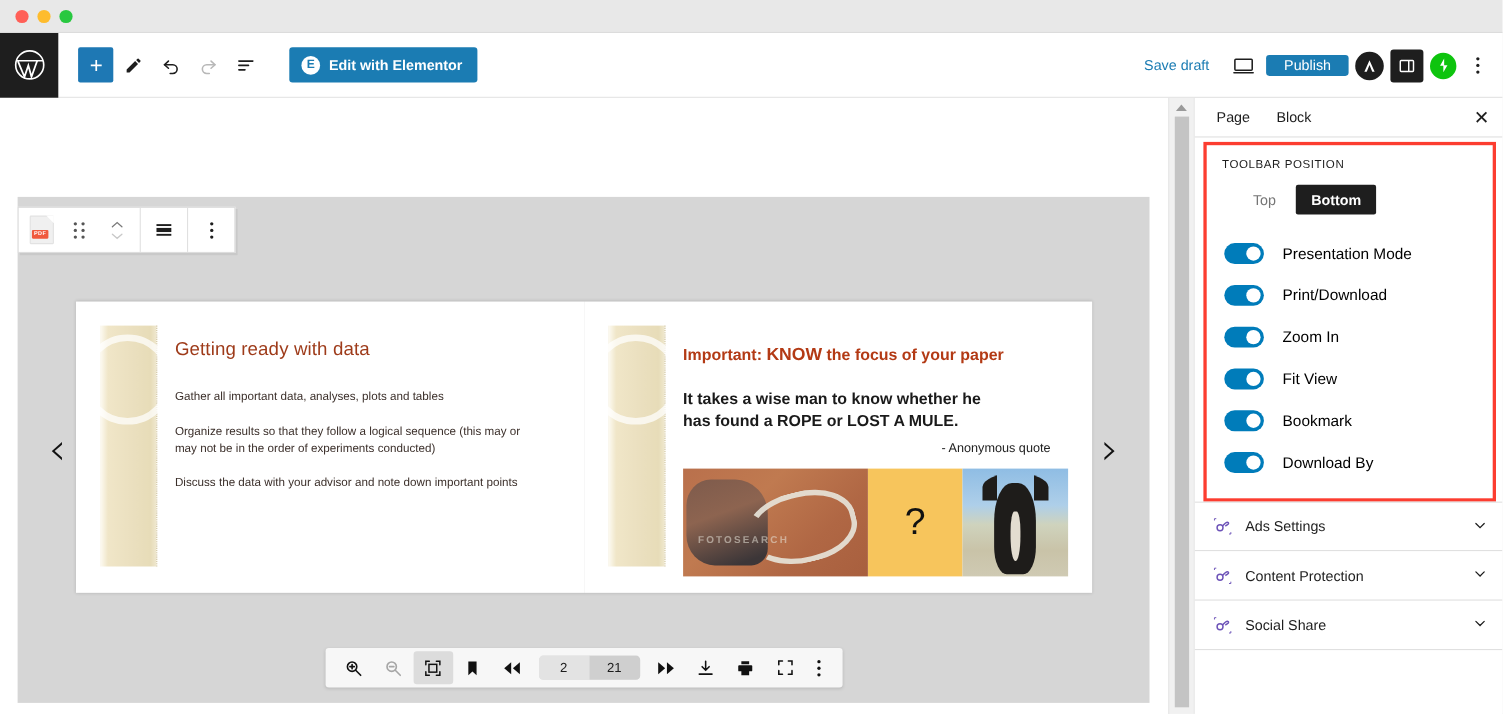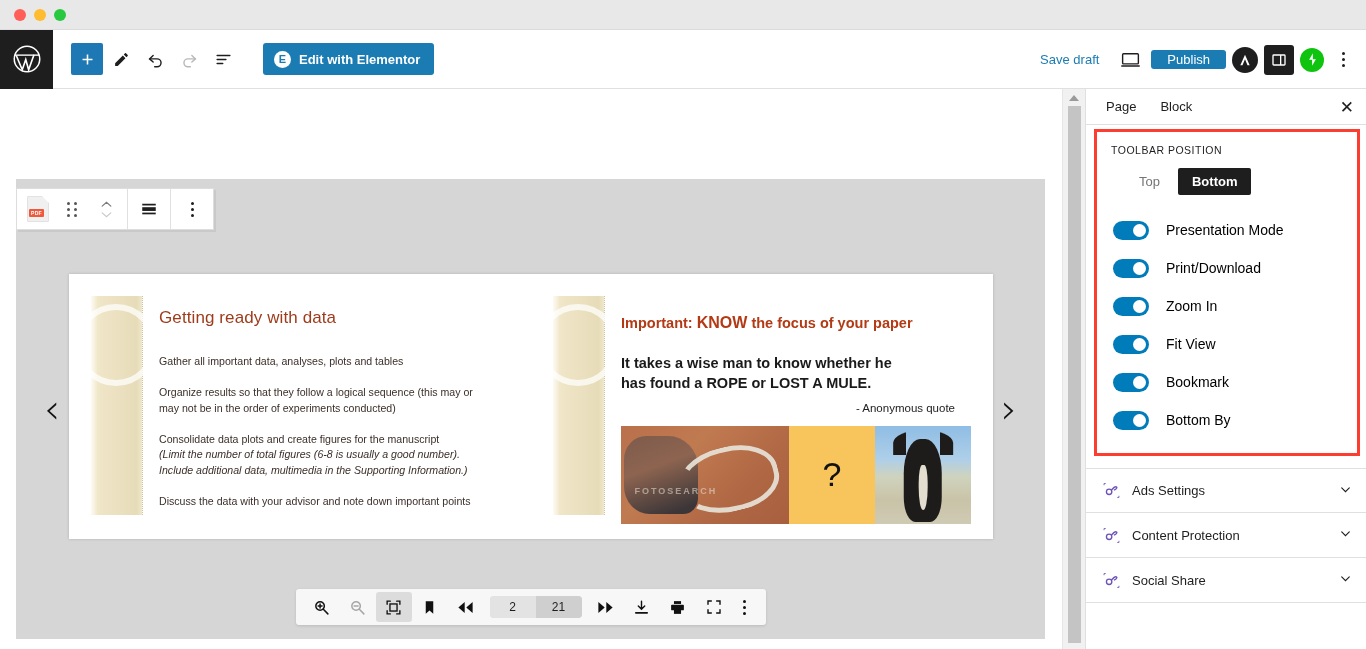--- a/index.html
+++ b/index.html
@@ -503,25 +503,20 @@
         <div class="nav-arrow right">›</div>
 
         <div class="pdf-doc">
 
           <div class="slide">
             <div class="slide-band"></div>
             <div class="slide-body">
               <div class="s1-title">Getting ready with data</div>
               <div class="s1-p">Gather all important data, analyses, plots and tables</div>
               <div class="s1-p">Organize results so that they follow a logical sequence (this may or may not be in the order of experiments conducted)</div>
-              <div class="s1-p">
-                <span>Consolidate data plots and create figures for the manuscript</span><br>
-                <em>(Limit the number of total figures (6-8 is usually a good number).</em><br>
-                <em>Include additional data, multimedia in the Supporting Information.)</em>
-              </div>
               <div class="s1-p">Discuss the data with your advisor and note down important points</div>
             </div>
           </div>
 
           <div class="slide">
             <div class="slide-band"></div>
             <div class="slide-body">
               <div class="s2-title">
                 <span>Important: </span><b>KNOW</b><span> the focus of your paper</span>
               </div>
@@ -702,25 +697,25 @@
       <div class="tog-row">
         <span class="switch"></span>
         <span class="tog-label">Fit View</span>
       </div>
       <div class="tog-row">
         <span class="switch"></span>
         <span class="tog-label">Bookmark</span>
       </div>
       <div class="tog-row">
         <span class="switch"></span>
-        <span class="tog-label">Bottom By</span>
-      </div>
-    </div>
-
-    <div class="sb-accordion" style="margin-top:12px;">
+        <span class="tog-label">Download By</span>
+      </div>
+    </div>
+
+    <div class="sb-accordion" style="">
       <div class="acc-row">
         <span class="ep-icon">
           <svg width="19" height="19" viewBox="0 0 24 24" fill="none" stroke="#6d53b8" stroke-width="1.7">
             <path d="M2.6 3.2h2.1M2.6 3.2v2.1M21.4 20.8h-2.1M21.4 20.8v-2.1" stroke-width="1.1"></path>
             <circle cx="9" cy="13.6" r="3.4"></circle>
             <path d="M12 11.4 C14.6 8.4 17.2 6.6 18.4 7.6 C19.6 8.6 17.6 10.6 15 11.6"></path>
           </svg>
         </span>
         <span class="acc-label">Ads Settings</span>
         <span class="acc-chev">

